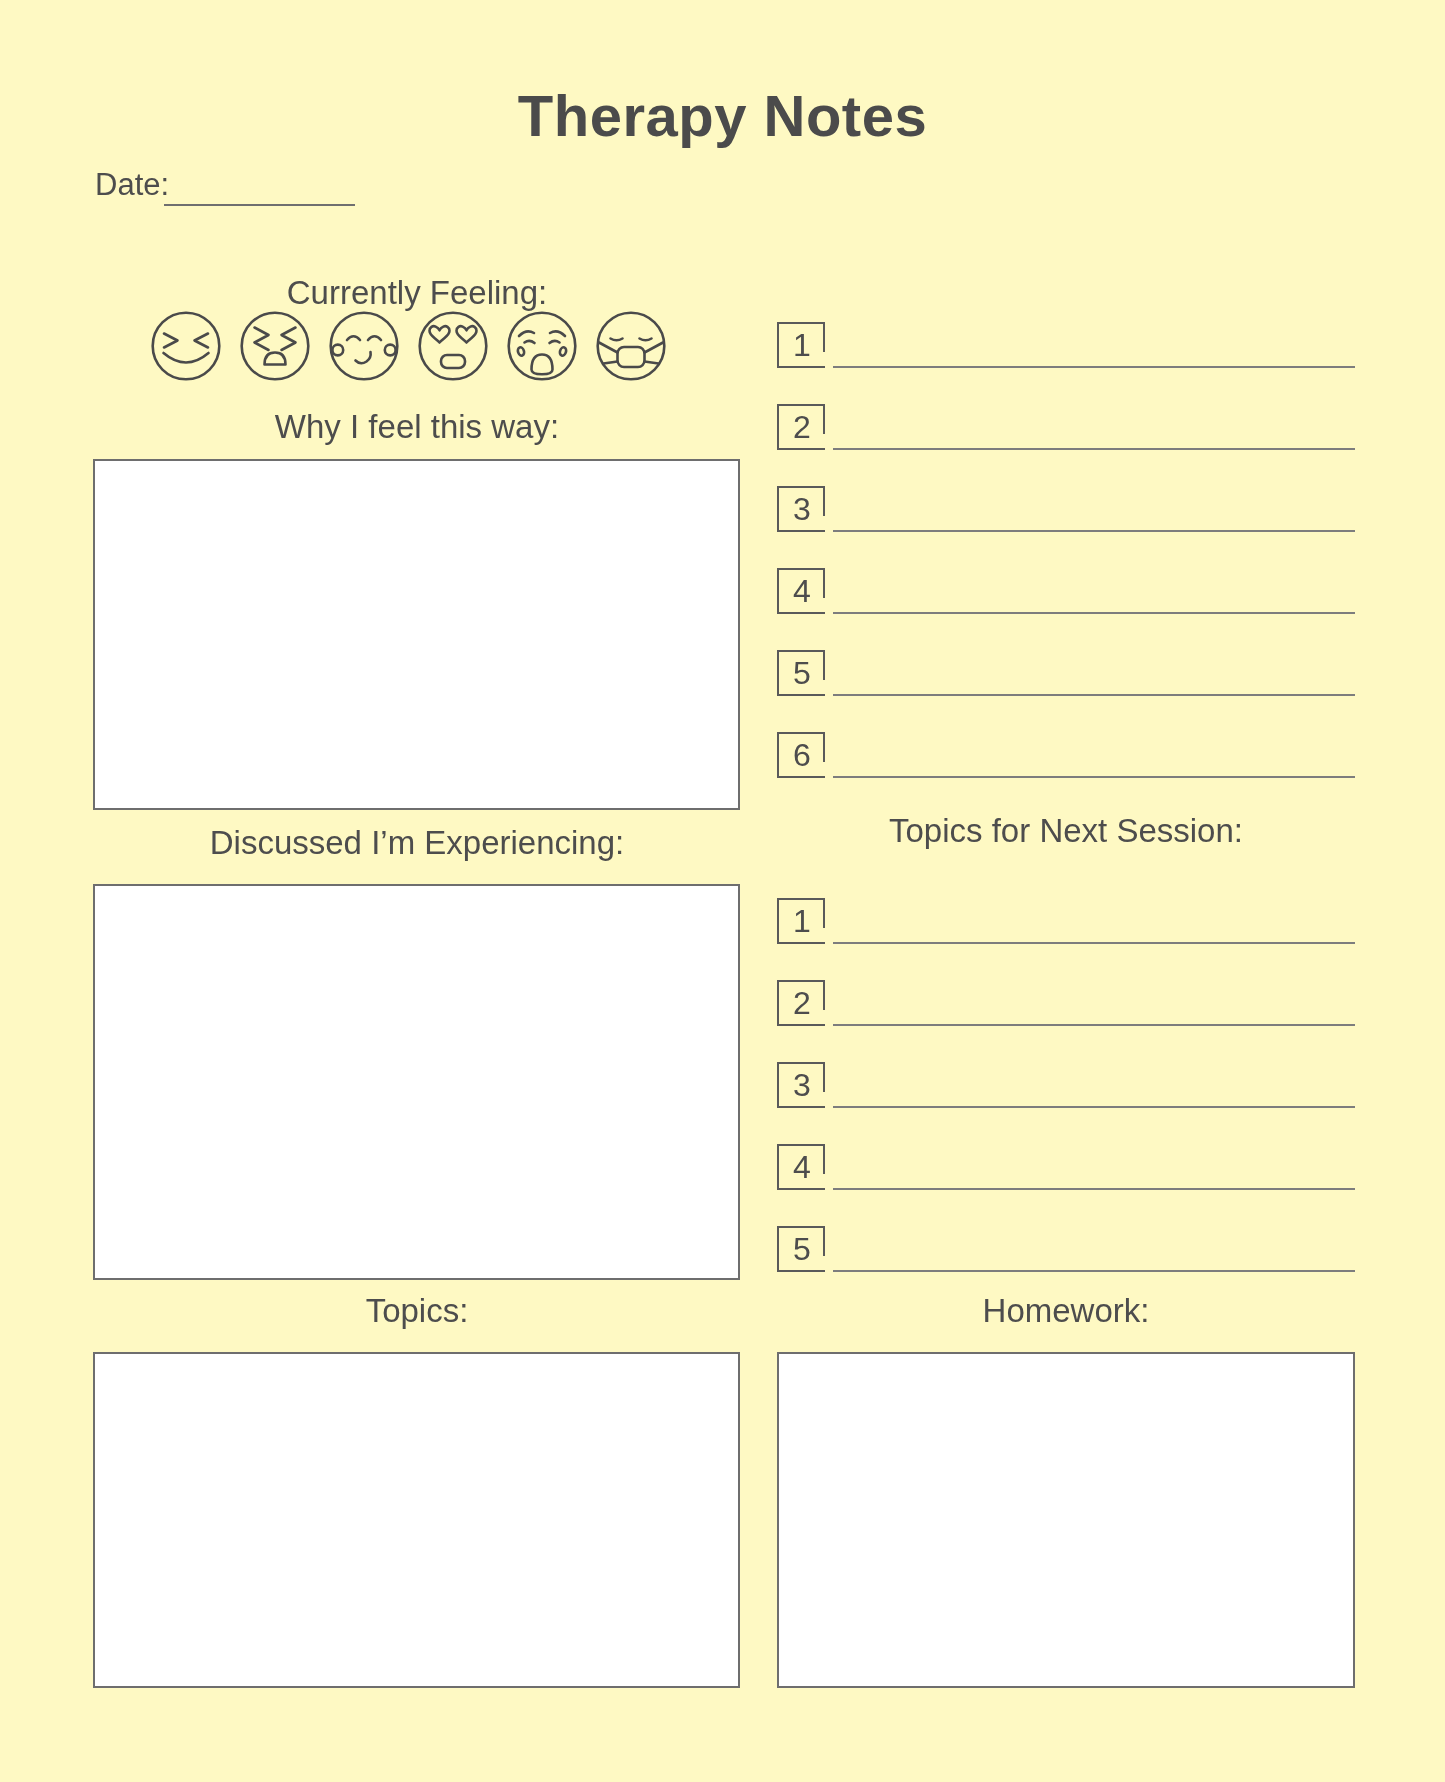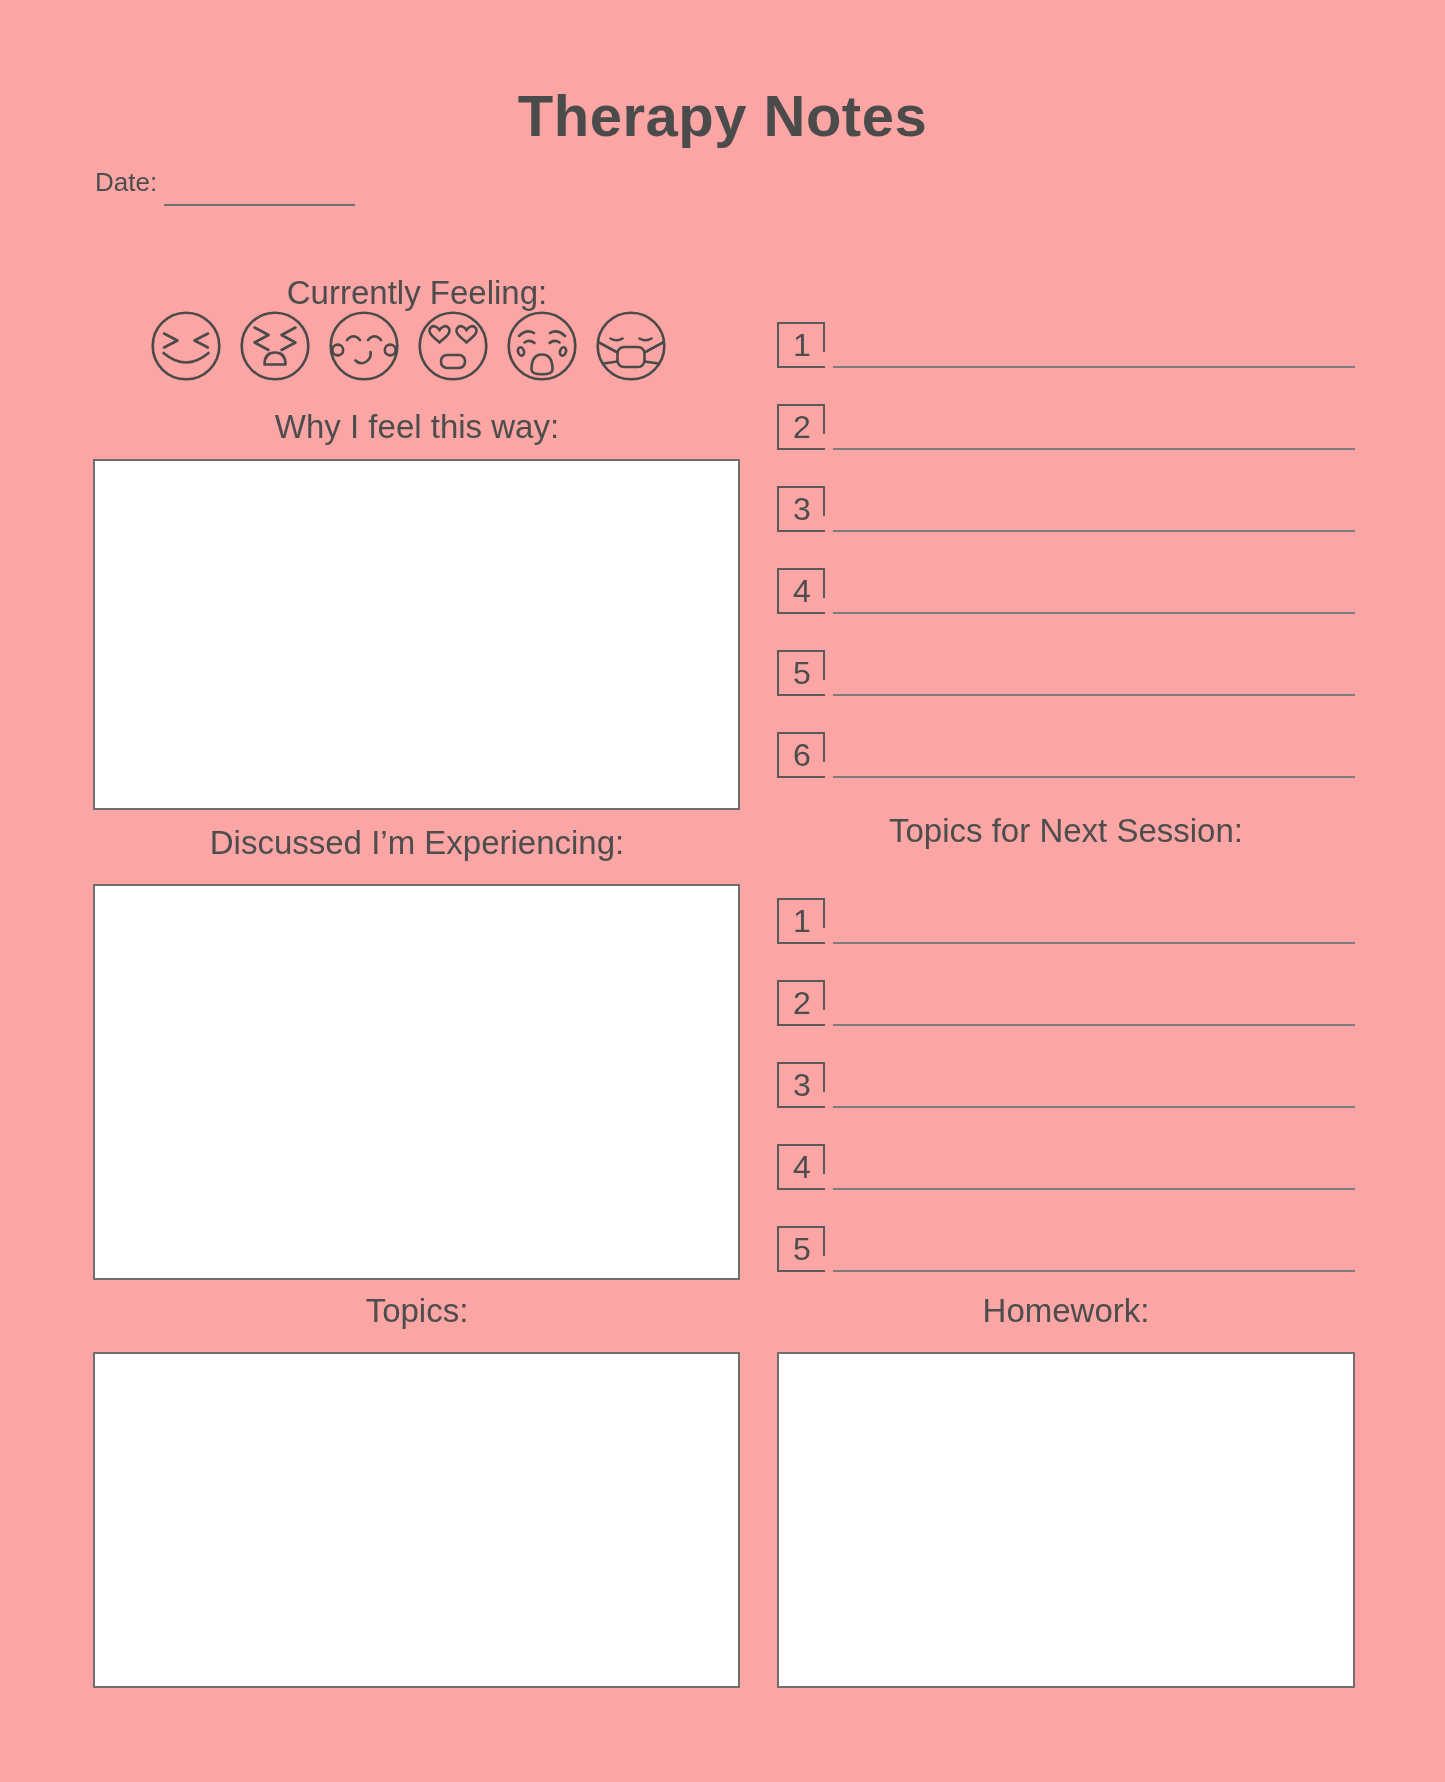--- a/index.html
+++ b/index.html
@@ -1,24 +1,24 @@
 <!DOCTYPE html>
 <html><head>
 <meta charset="utf-8">
 <style>
   html,body { margin:0; padding:0; background:#ffffff; }
   .page {
-    position:relative; width:1445px; height:1782px; background:#fca5a5;
+    position:relative; width:1445px; height:1782px; background:#fef9c3;
     font-family:"Liberation Sans", sans-serif; color:#4d4d4d; overflow:hidden;
   }
   .title {
     position:absolute; top:82px; left:0; width:1445px; text-align:center;
     font-size:58px; font-weight:700; color:#4b4b4b; letter-spacing:0.5px;
   }
-  .date-label { position:absolute; left:95px; top:167px; font-size:26px; }
+  .date-label { position:absolute; left:95px; top:167px; font-size:31px; }
   .date-line  { position:absolute; left:164px; top:204px; width:191px; height:0; border-bottom:2px solid #6f6f6f; }
 
   .heading { position:absolute; font-size:33px; text-align:center; color:#4d4d4d; }
   .h-left  { left:93px;  width:648px; }
   .h-right { left:775px; width:582px; }
 
   .emoji-row {
     position:absolute; left:93px; top:309px; width:630px;
     display:flex; justify-content:center; gap:15px;
   }

